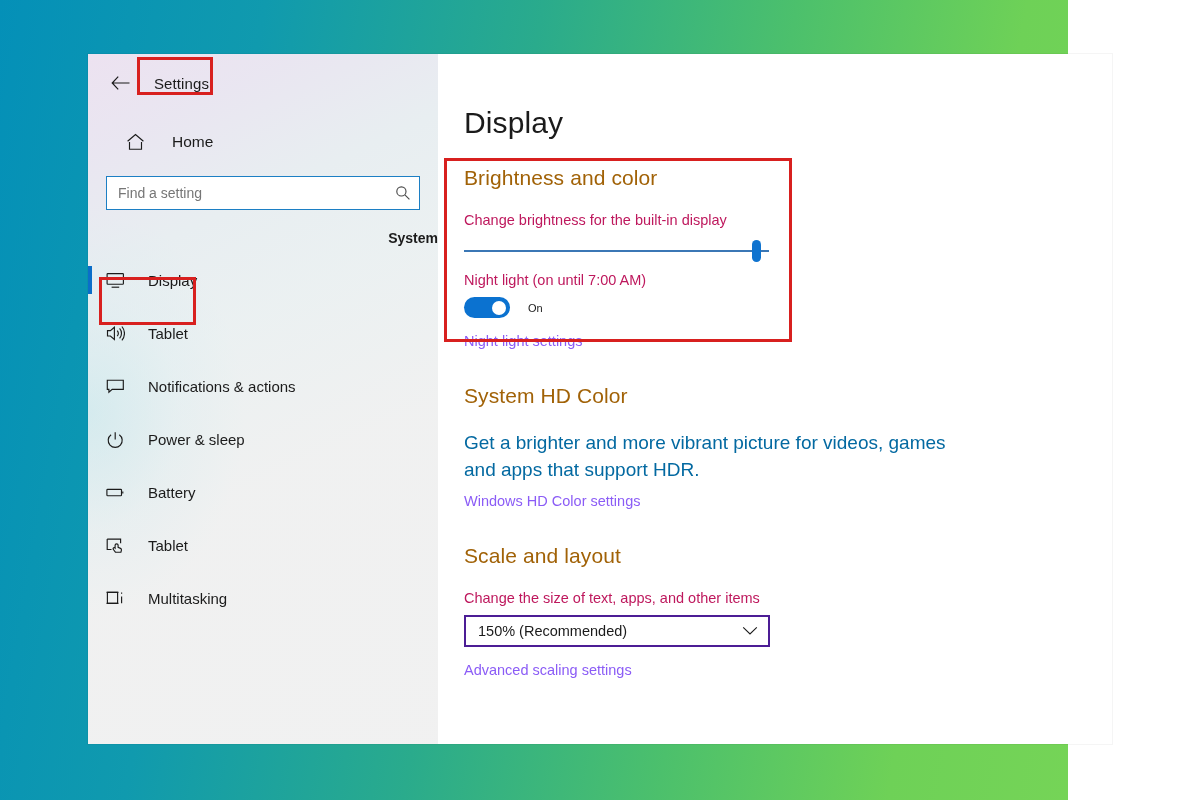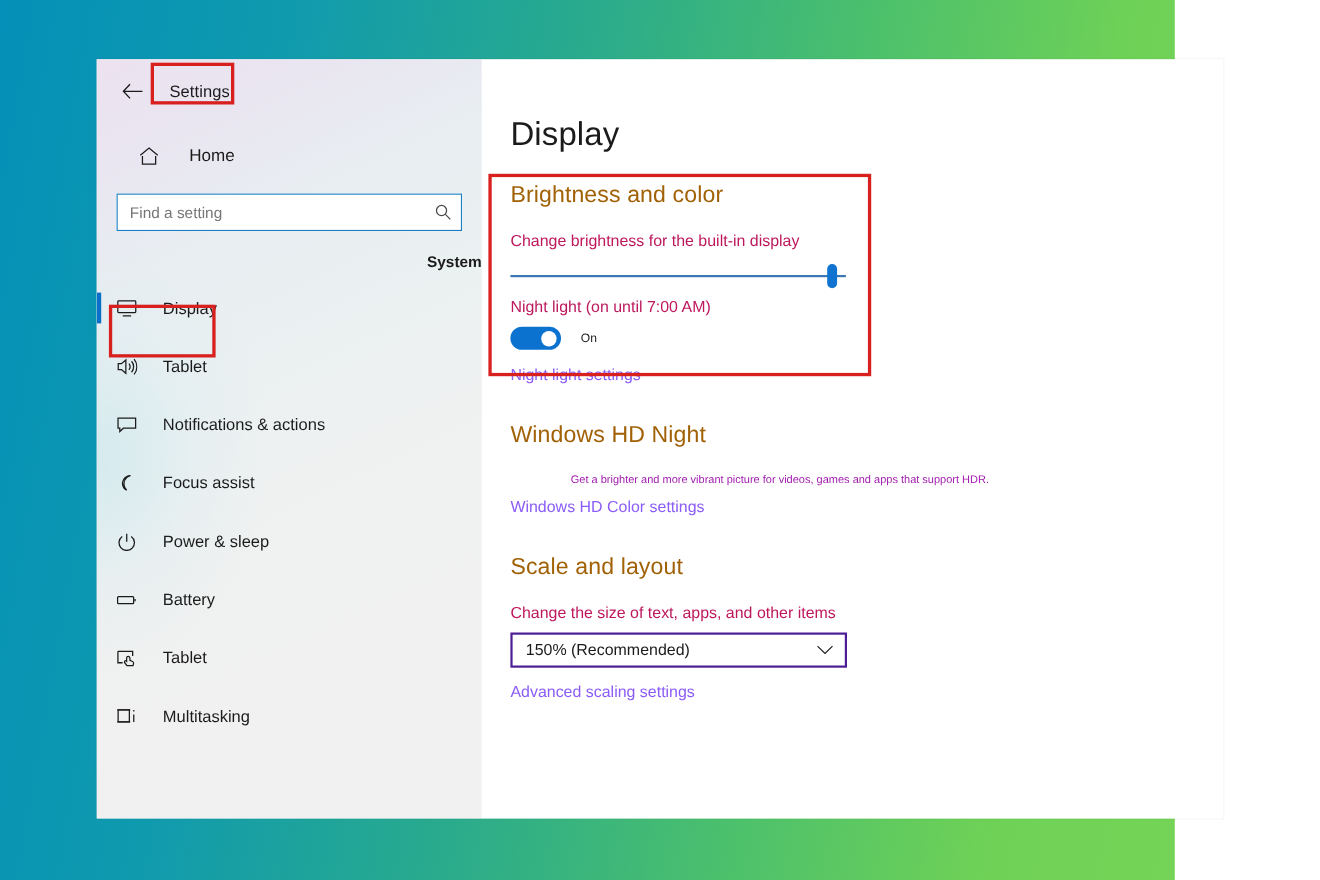--- a/index.html
+++ b/index.html
@@ -150,25 +150,24 @@
   .section-title {
     font-size: 21px;
     color: #a16207;
     letter-spacing: .1px;
   }
   .body-text {
     font-size: 14.5px;
     color: #be185d;
   }
   .muted-text {
-    font-size: 10px;
-    color: #a21caf;
+    font-size: 19px;
+    color: #0369a1;
     line-height: 1.42;
     max-width: 490px;
-    text-align: center;
   }
   .link {
     font-size: 14.5px;
     color: #8b5cf6;
     text-decoration: none;
     display: inline-block;
   }
 
   
   .slider-row {
@@ -307,28 +306,20 @@
 
         <div class="nav-item">
           <span class="glyph">
             <svg width="19" height="17" viewBox="0 0 19 17" fill="none" stroke="currentColor" stroke-width="1.15">
               <path d="M1.3 2.2h16v9.1H6.2l-3.3 3v-3H1.3z"></path>
             </svg>
           </span>
           <span class="lbl">Notifications &amp; actions</span>
         </div>
 
-        <div class="nav-item">
-          <span class="glyph">
-            <svg width="19" height="17" viewBox="0 0 19 17" fill="none" stroke="currentColor" stroke-width="1.15">
-              <path d="M12.6 1.4a7.2 7.2 0 0 0-6 11.1 5.7 5.7 0 0 0 2.6 2.2 7.9 7.9 0 0 1-.1-11.5 7.3 7.3 0 0 1 3.5-1.8z"></path>
-            </svg>
-          </span>
-          <span class="lbl">Focus assist</span>
-        </div>
 
         <div class="nav-item">
           <span class="glyph">
             <svg width="19" height="17" viewBox="0 0 19 17" fill="none" stroke="currentColor" stroke-width="1.15">
               <path d="M5.1 3.7a7 7 0 1 0 8.2 0"></path>
               <path d="M9.2 1.3v7.1"></path>
             </svg>
           </span>
           <span class="lbl">Power &amp; sleep</span>
         </div>
@@ -394,21 +385,21 @@
           <div class="toggle-label">On</div>
         </div>
       </div>
 
       <div class="sp-14"></div>
       <a class="link" href="#">Night light settings</a>
 
       
       <div class="sp-34"></div>
       <div class="blk">
-        <div class="section-title">Windows HD Night</div>
+        <div class="section-title">System HD Color</div>
         <div class="sp-22"></div>
         <div class="muted-text">Get a brighter and more vibrant picture for videos, games and apps that support HDR.</div>
         <div class="sp-8"></div>
         <a class="link" href="#">Windows HD Color settings</a>
       </div>
 
       
       <div class="sp-34"></div>
       <div class="blk">
         <div class="section-title">Scale and layout</div>

